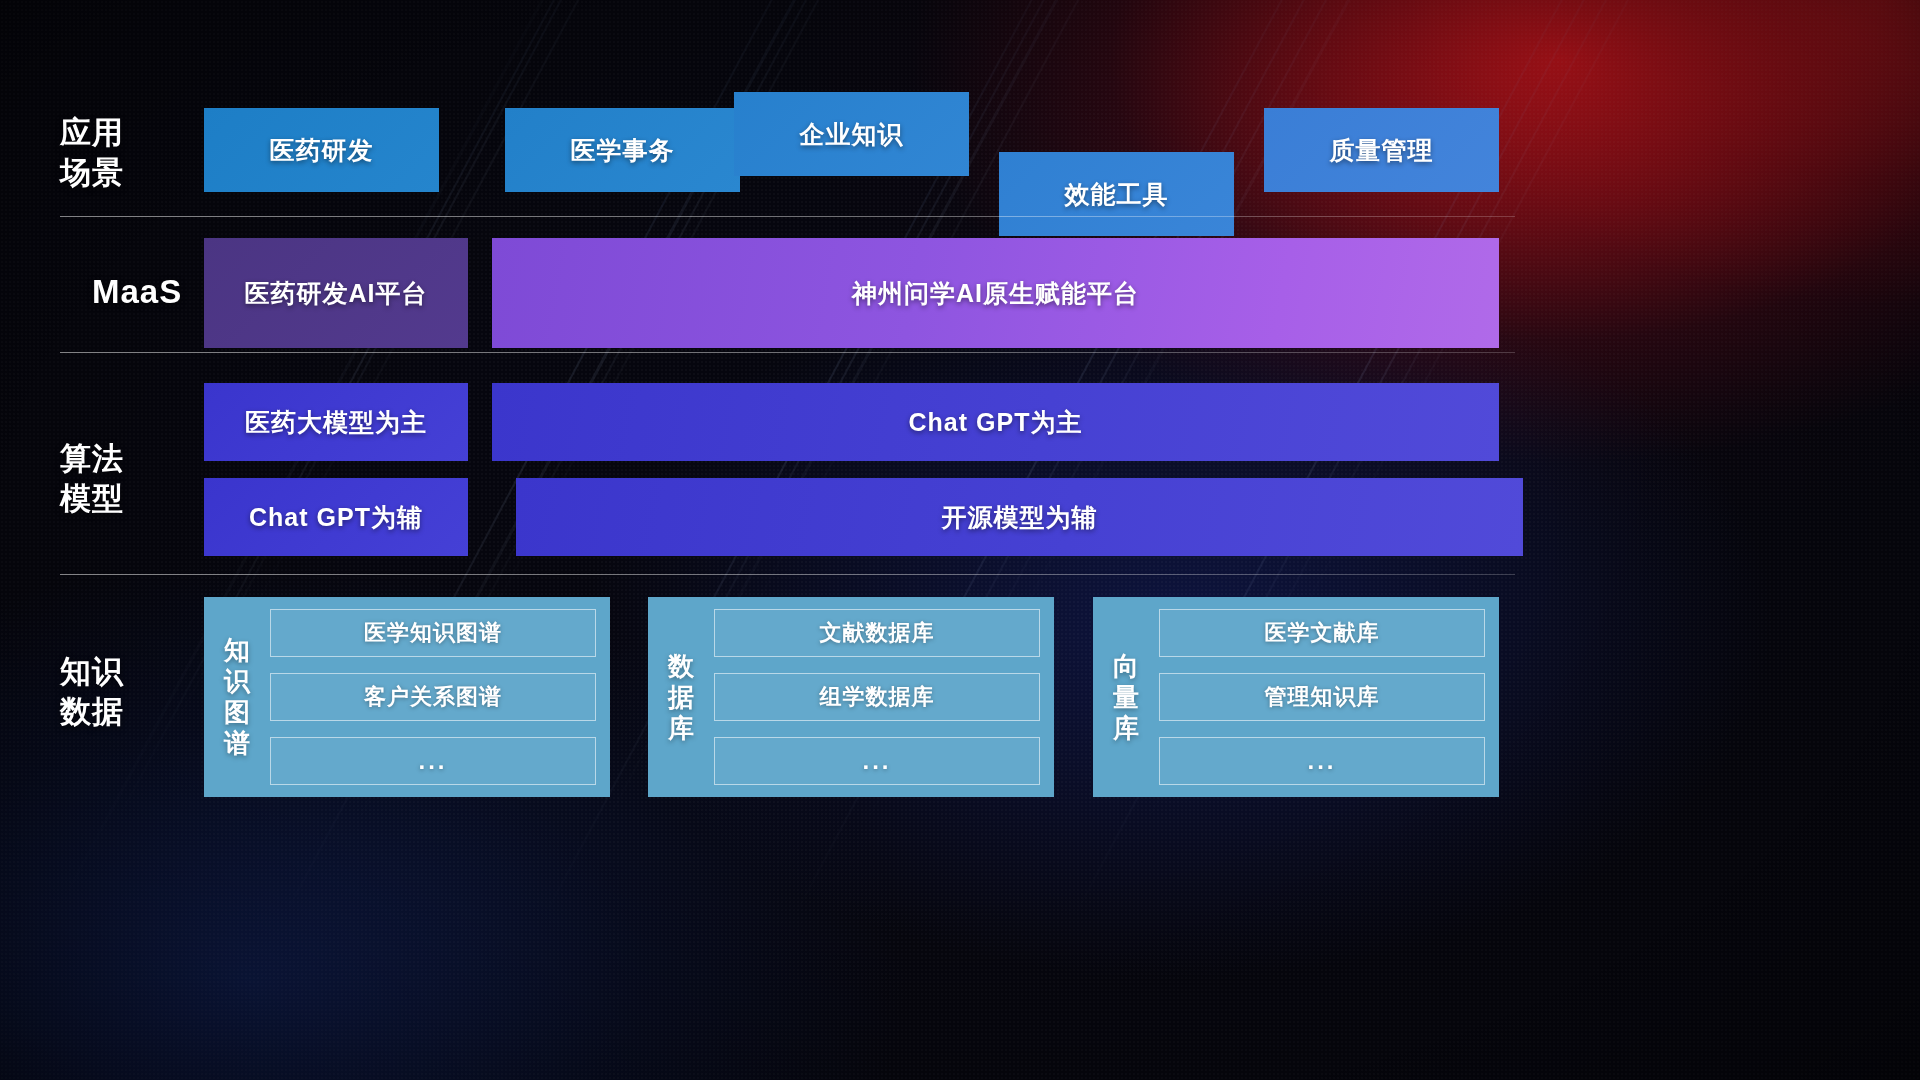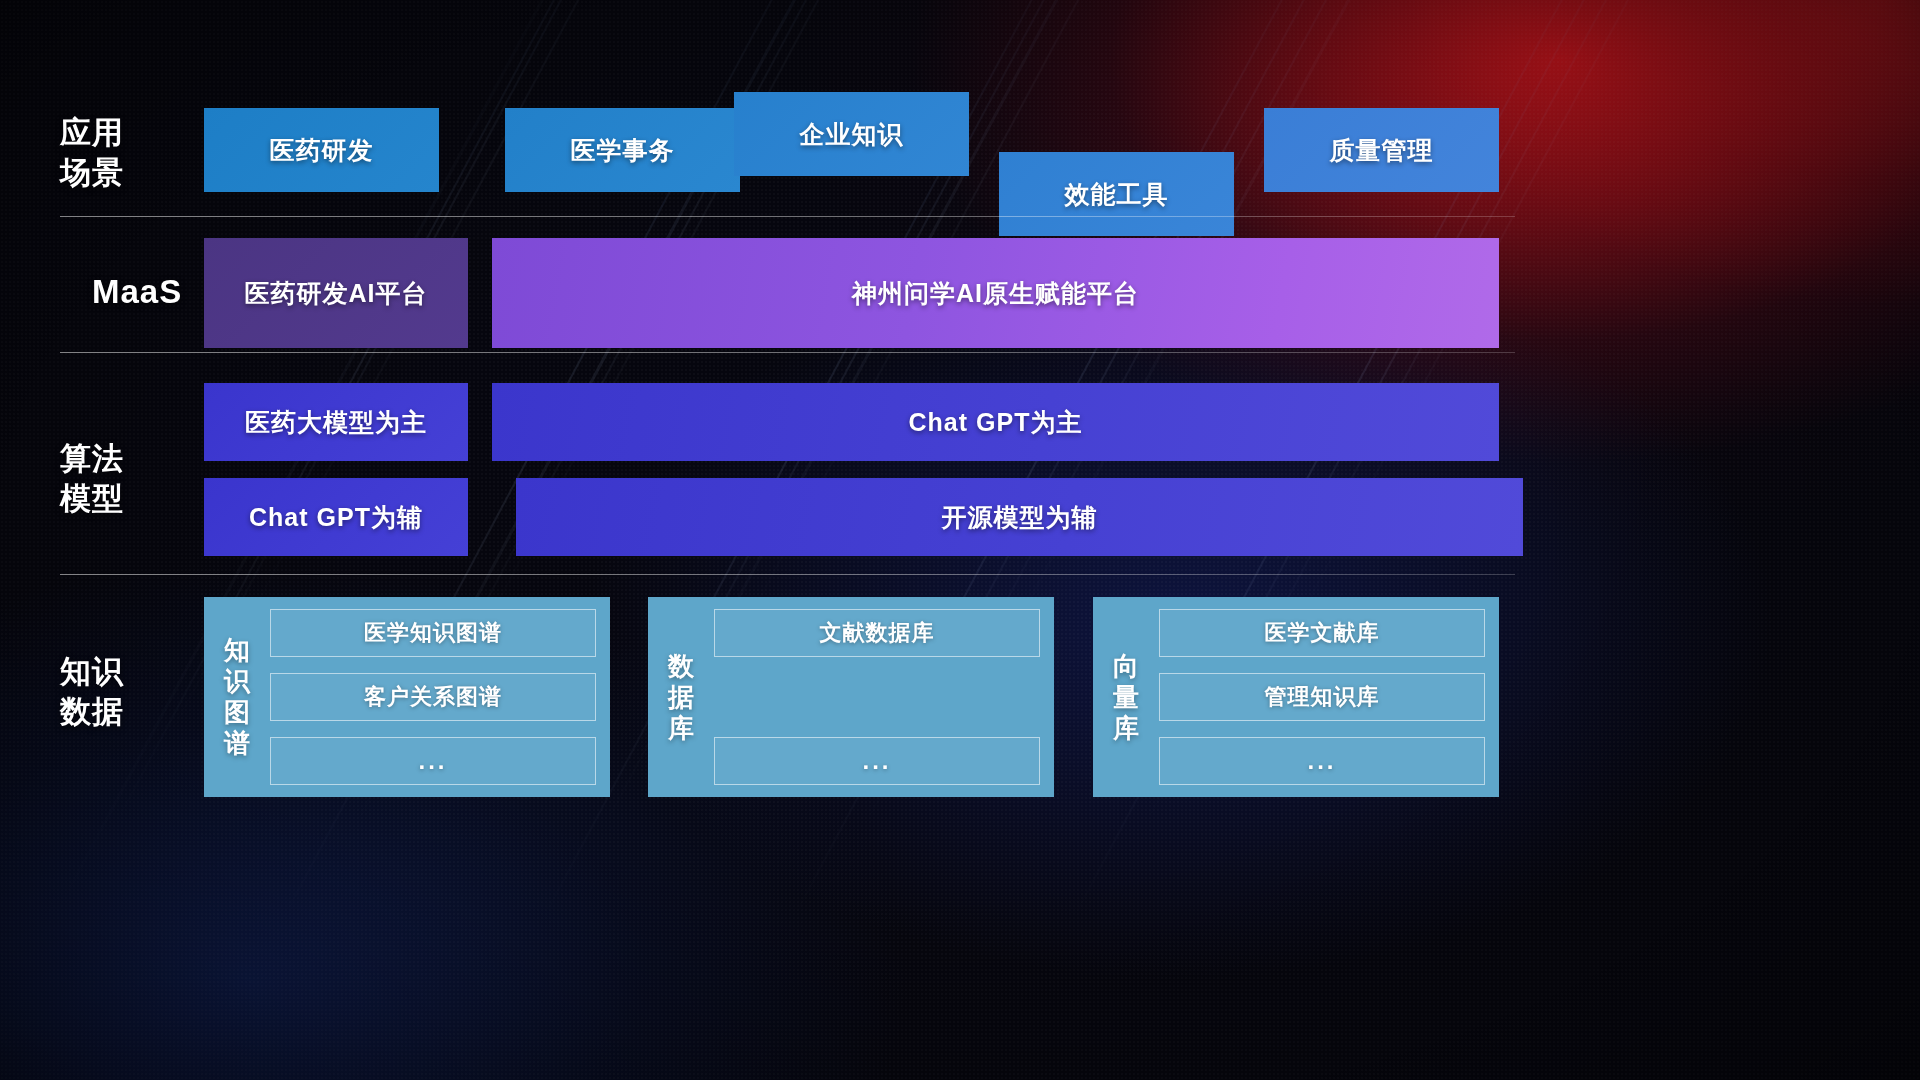--- a/index.html
+++ b/index.html
@@ -185,20 +185,21 @@
   </div>
 
   <div class="kpanel" style="left:648px; width:406px; top:597px;">
     <div class="kpanel-title">
       <div>数</div>
       <div>据</div>
       <div>库</div>
     </div>
     <div class="kpanel-items">
       <div class="kitem">文献数据库</div>
+      <div class="kitem">组学数据库</div>
       <div class="kitem ellipsis">...</div>
     </div>
   </div>
 
   <div class="kpanel" style="left:1093px; width:406px; top:597px;">
     <div class="kpanel-title">
       <div>向</div>
       <div>量</div>
       <div>库</div>
     </div>

